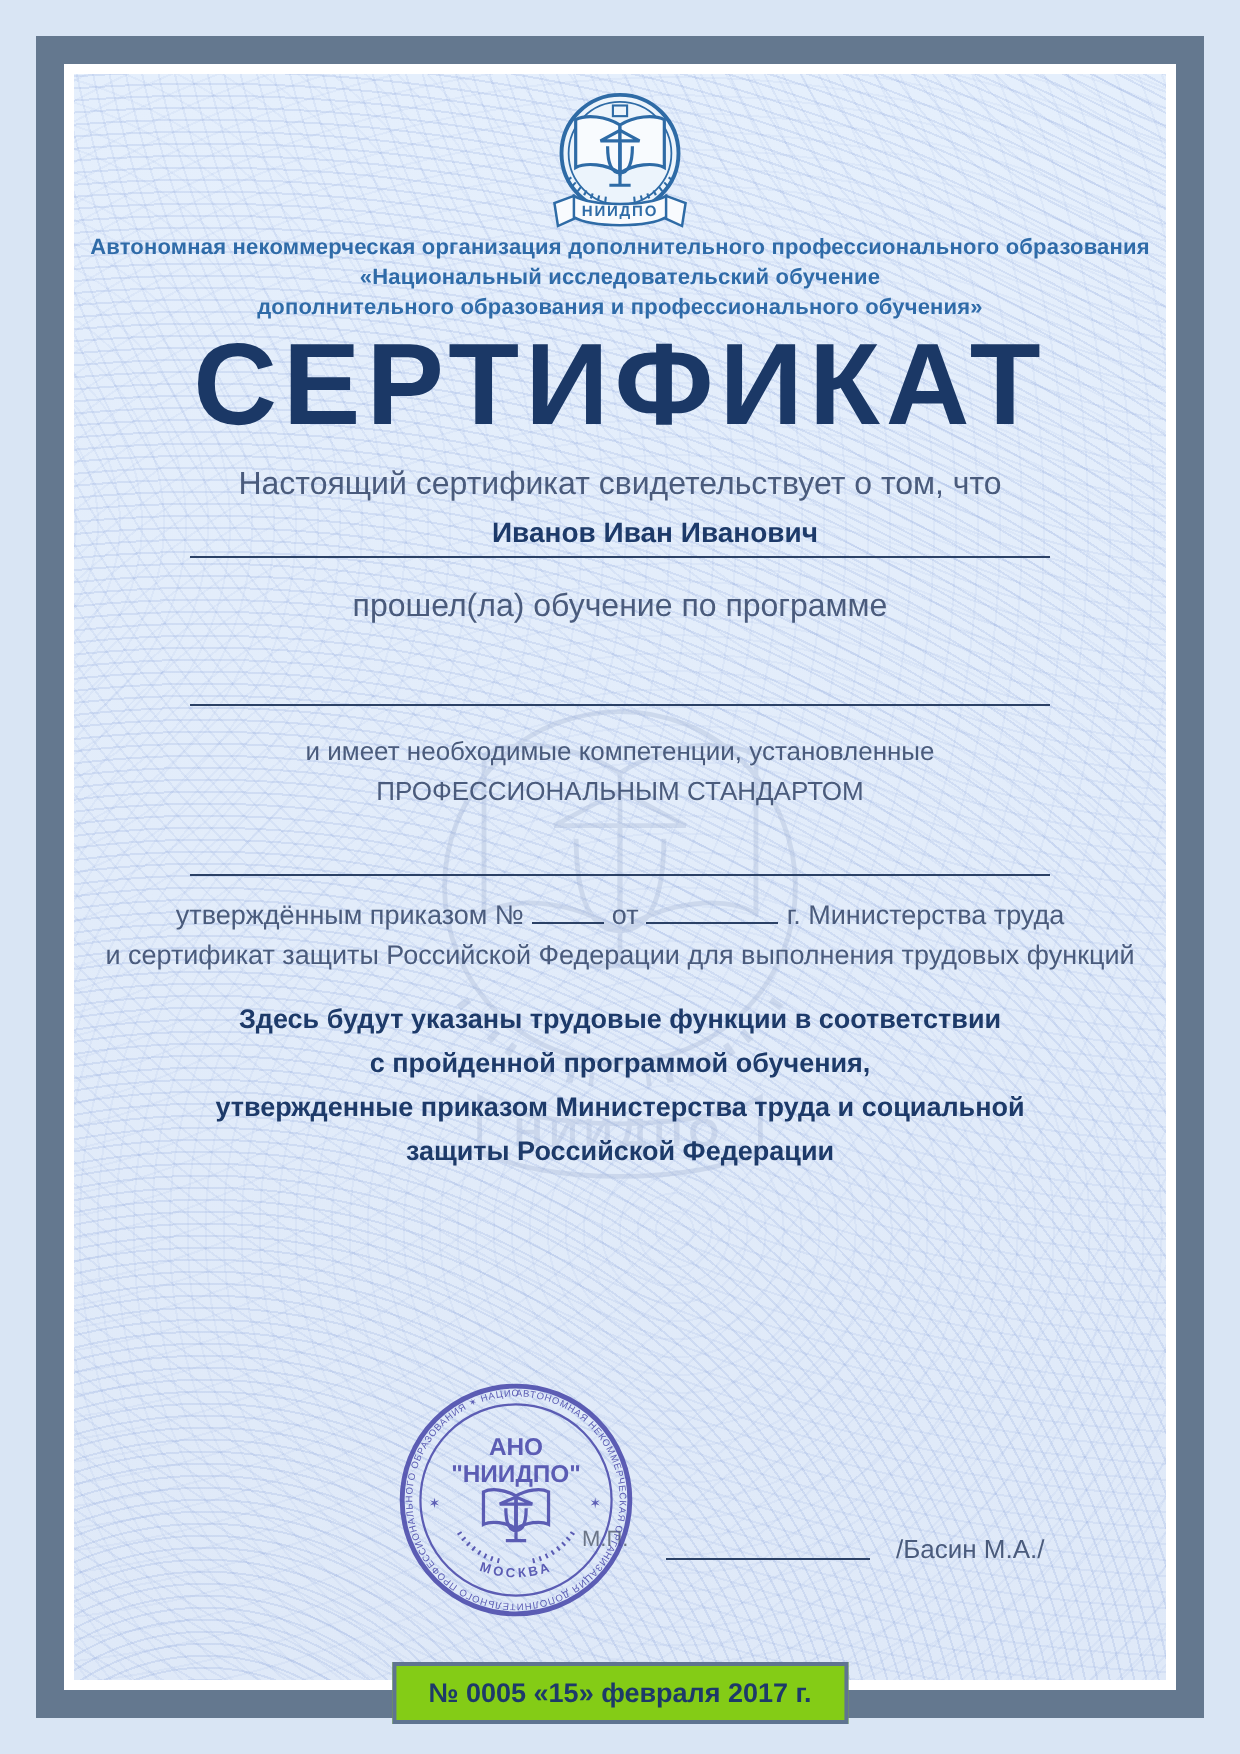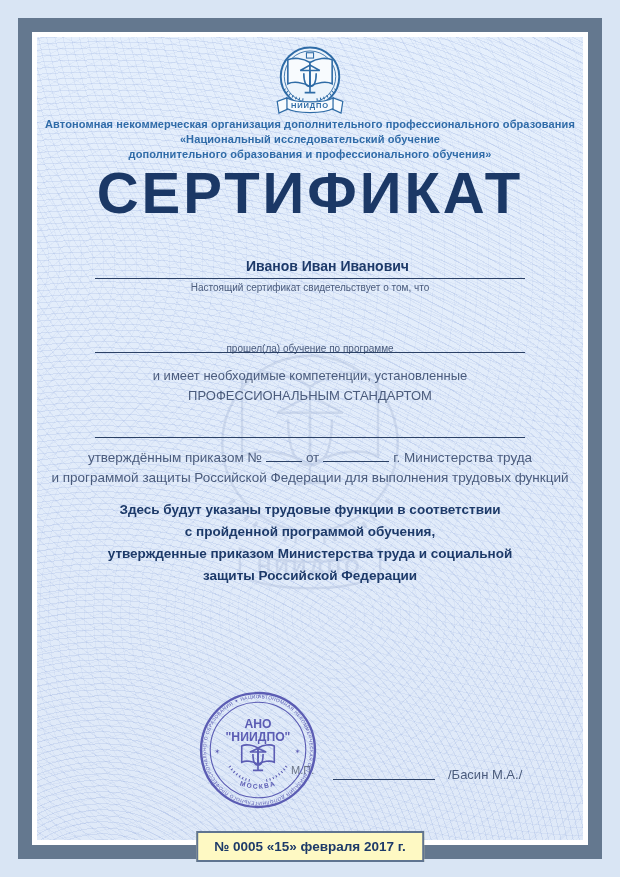--- a/index.html
+++ b/index.html
@@ -31,21 +31,21 @@
   .abs{position:absolute;}
   .center{left:0;right:0;text-align:center;}
   .watermark{opacity:.38;pointer-events:none;}
   .header-org{
     color:#2f6ba8;font-size:11px;line-height:15px;font-weight:bold;
     letter-spacing:.1px;
   }
   .title{
     color:#1b3866;font-size:58px;font-weight:bold;letter-spacing:3px;
   }
-  .muted{color:#4a5b7c;font-size:10px;margin-top:48px;}
+  .muted{color:#4a5b7c;font-size:16px;}
   .navy{color:#1d3a69;font-weight:bold;}
   .name-line{font-size:14px;}
   .program-line{font-size:13.5px;}
   .rule{
     border-top:1.6px solid #2b4166;height:0;width:430px;left:58px;
   }
   .comp{color:#4a5b7c;font-size:13px;line-height:20px;}
   .order{color:#4a5b7c;font-size:13.5px;line-height:20px;}
   .blank{
     display:inline-block;height:1px;vertical-align:baseline;
@@ -53,21 +53,21 @@
   }
   .blank-no{width:36px;}
   .blank-date{width:66px;}
   .functions{color:#1d3a69;font-size:13.5px;font-weight:bold;line-height:22px;}
   .director{color:#4a5b7c;font-size:13px;line-height:17px;}
   .mp{color:#6b7587;font-size:11px;}
   .sig-line{border-bottom:1.6px solid #2b4166;width:102px;height:0;}
   .basin{color:#4a5b7c;font-size:13px;text-align:center;}
   .plate{
     position:absolute;left:50%;transform:translateX(-50%);top:831px;
-    background:#fef9c3;border:2px solid #5f7490;
+    background:#84cc16;border:2px solid #5f7490;
     padding:0 16px;height:27px;line-height:27px;
     color:#1d3a69;font-size:13.5px;font-weight:bold;white-space:nowrap;
     z-index:10;
   }
 </style>
 </head>
 <body>
 
 <div class="page">
   <div class="frame">
@@ -131,21 +131,21 @@
           <div>и имеет необходимые компетенции, установленные</div>
           <div>ПРОФЕССИОНАЛЬНЫМ СТАНДАРТОМ</div>
         </div>
 
         <div class="abs rule" style="top:400px;"></div>
 
         <div class="abs center order" style="top:411px;">
           <div>
             <span>утверждённым приказом №</span><span class="blank blank-no"></span><span>от</span><span class="blank blank-date"></span><span>г. Министерства труда</span>
           </div>
-          <div>и программой защиты Российской Федерации для выполнения трудовых функций</div>
+          <div>и сертификат защиты Российской Федерации для выполнения трудовых функций</div>
         </div>
 
         <div class="abs center functions" style="top:462px;">
           <div>Здесь будут указаны трудовые функции в соответствии</div>
           <div>с пройденной программой обучения,</div>
           <div>утвержденные приказом Министерства труда и социальной</div>
           <div>защиты Российской Федерации</div>
         </div>
 
 

